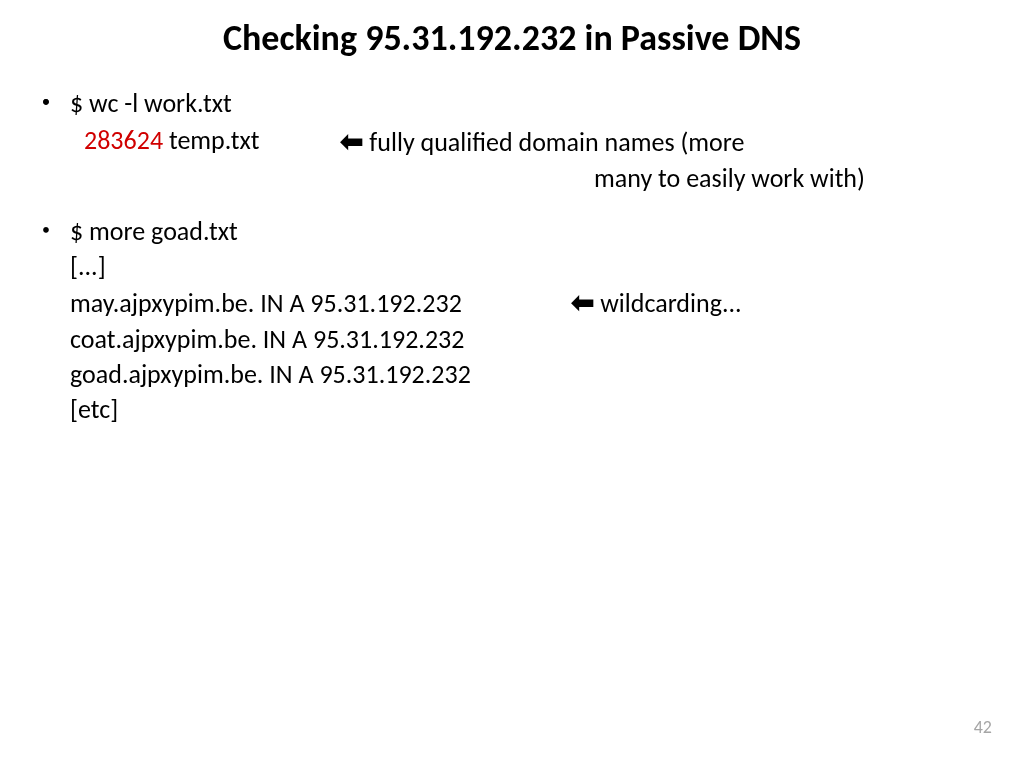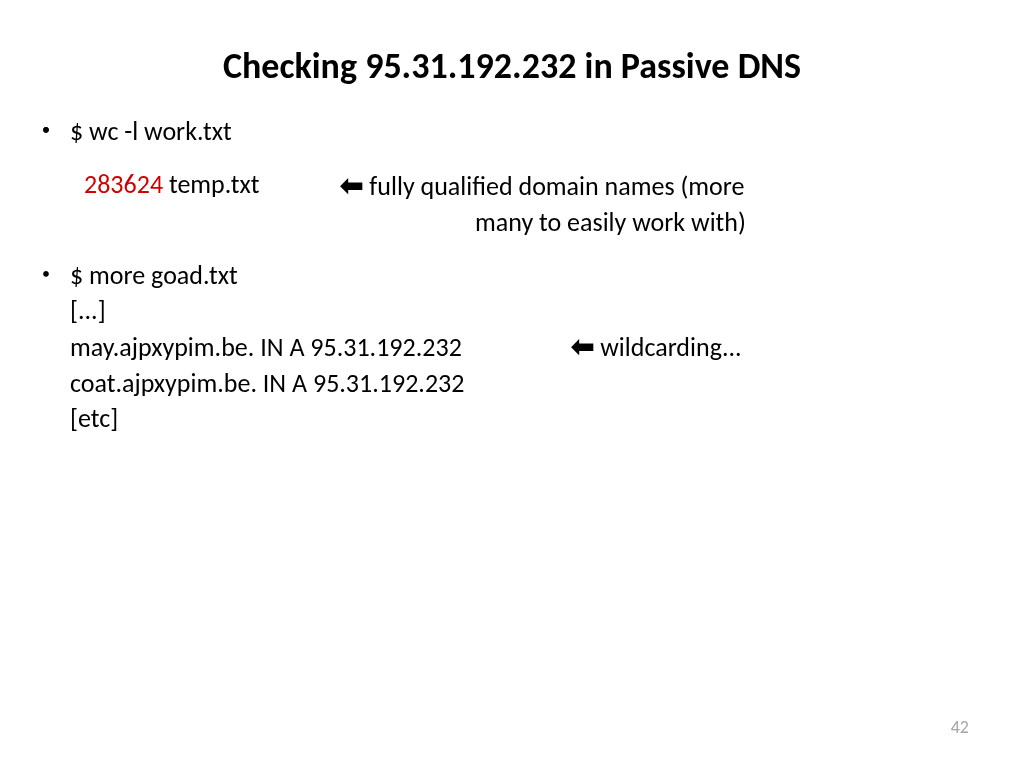--- a/index.html
+++ b/index.html
@@ -13,21 +13,21 @@
       background: white;
       font-family: Calibri, Arial, sans-serif;
       position: relative;
       overflow: hidden;
     }
     .title {
       font-size: 36px;
       font-weight: bold;
       color: #000;
       text-align: center;
-      padding-top: 44px;
+      padding-top: 16px;
       padding-bottom: 18px;
     }
     .content {
       padding-left: 70px;
       padding-right: 40px;
       font-size: 26px;
       color: #000;
       line-height: 1.35;
     }
     .bullet-item {
@@ -36,21 +36,21 @@
     }
     .bullet-marker {
       position: absolute;
       left: -28px;
       top: 5px;
       font-size: 16px;
     }
     .wc-row {
       display: flex;
       align-items: flex-start;
-      margin-top: 18px;
+      margin-top: 2px;
     }
     .wc-count {
       color: #d00000;
       margin-left: 14px;
     }
     .arrow-left {
       font-family: "Segoe UI Symbol", Arial, sans-serif;
       font-weight: bold;
       font-size: 28px;
     }
@@ -59,21 +59,21 @@
     }
     .more-block {
       margin-top: 18px;
     }
     .dns-line {
       white-space: pre;
     }
     .page-num {
       position: absolute;
       bottom: 30px;
-      right: 55px;
+      right: 32px;
       font-size: 18px;
       color: #a6a6a6;
     }
   </style>
 </head>
 <body>
 
 <div class="title">Checking 95.31.192.232 in Passive DNS</div>
 
 <div class="content">
@@ -86,30 +86,31 @@
     <span class="bullet-marker">•</span>
     <span>$ wc -l work.txt</span>
     <div class="wc-row">
       <div style="width:270px;">
         <span class="wc-count">283624</span><span> temp.txt</span>
       </div>
       <div>
         <span class="arrow-left">⬅</span><span> fully qualified domain names (more</span>
       </div>
     </div>
-    <div class="fqdn-note" style="margin-left:270px;">many to easily work with)</div>
+    <div class="fqdn-note" style="margin-left:270px;text-align:center;">many to easily work with)</div>
   </div>
 
   <div class="bullet-item more-block">
     <span class="bullet-marker">•</span>
     <span>$ more goad.txt</span>
     <div>[...]</div>
     <div>
       <span style="display:inline-block;width:495px;">may.ajpxypim.be. IN A 95.31.192.232</span>
       <span class="arrow-left">⬅</span><span> wildcarding...</span>
     </div>
     <div class="dns-line">coat.ajpxypim.be. IN A 95.31.192.232</div>
+    <div class="dns-line">goad.ajpxypim.be. IN A 95.31.192.232</div>
     <div>[etc]</div>
   </div>
 
 </div>
 
 <div class="page-num">42</div>
 
 </body></html>

